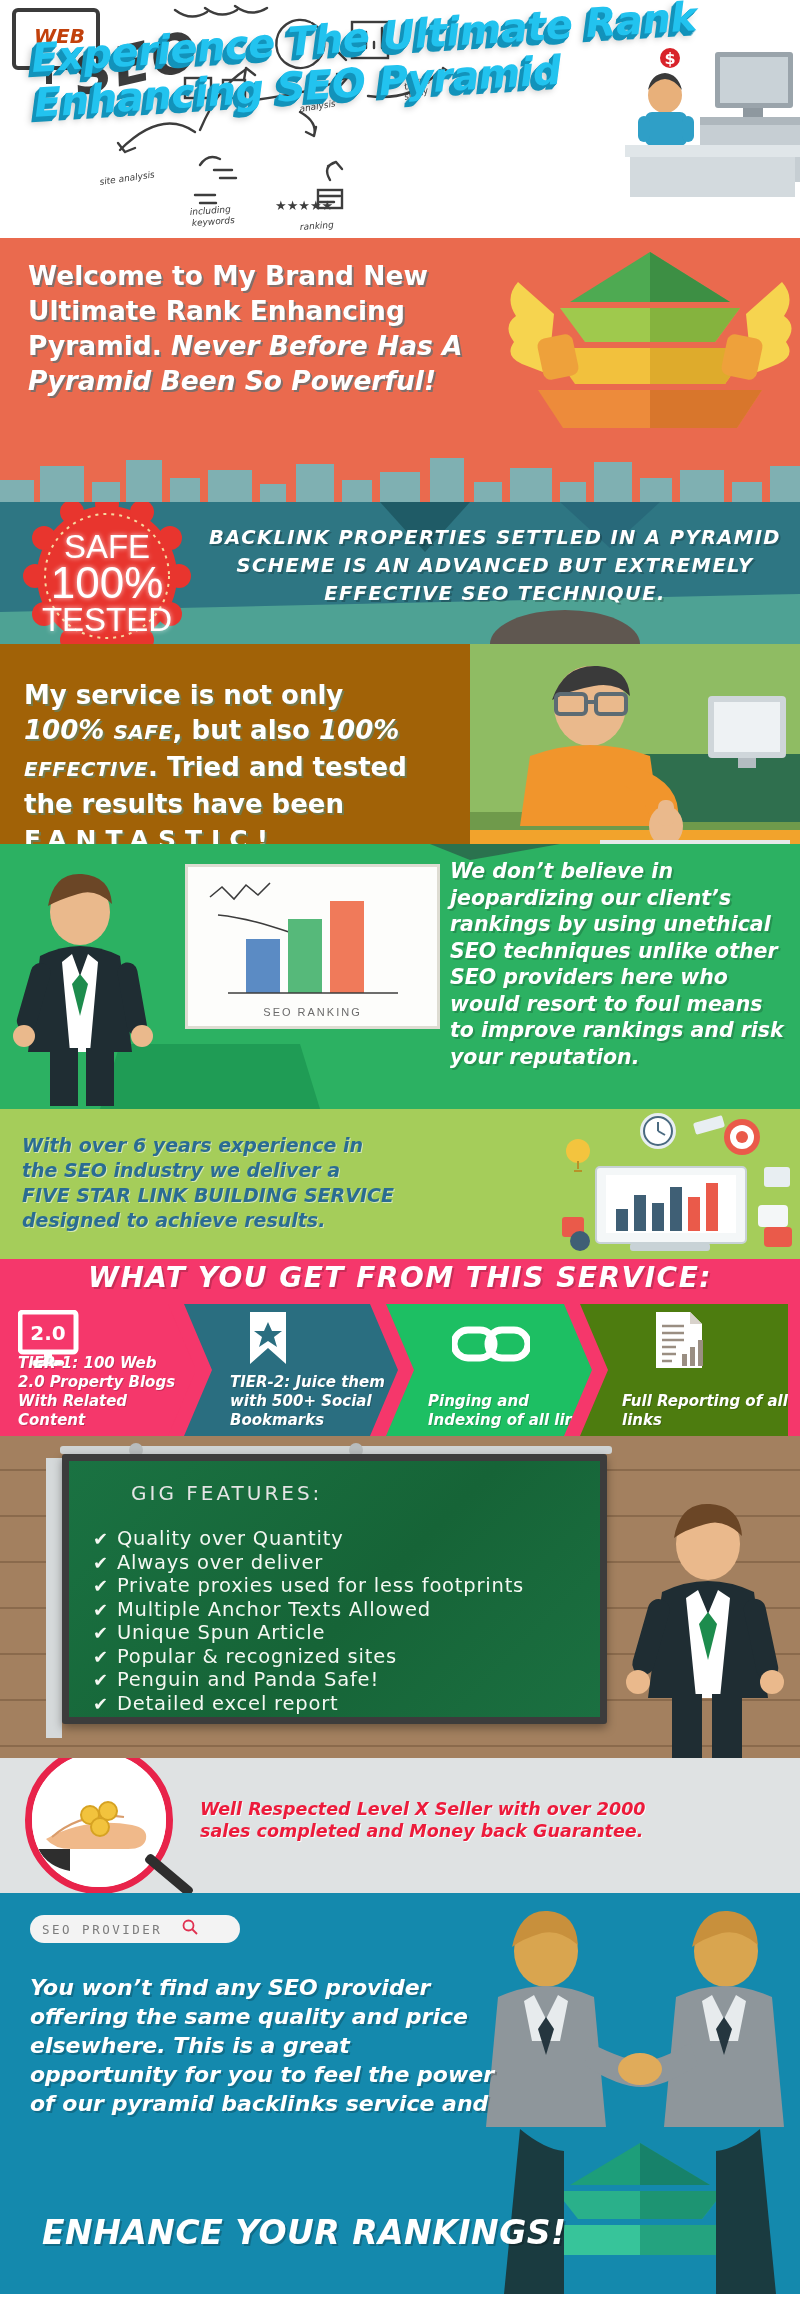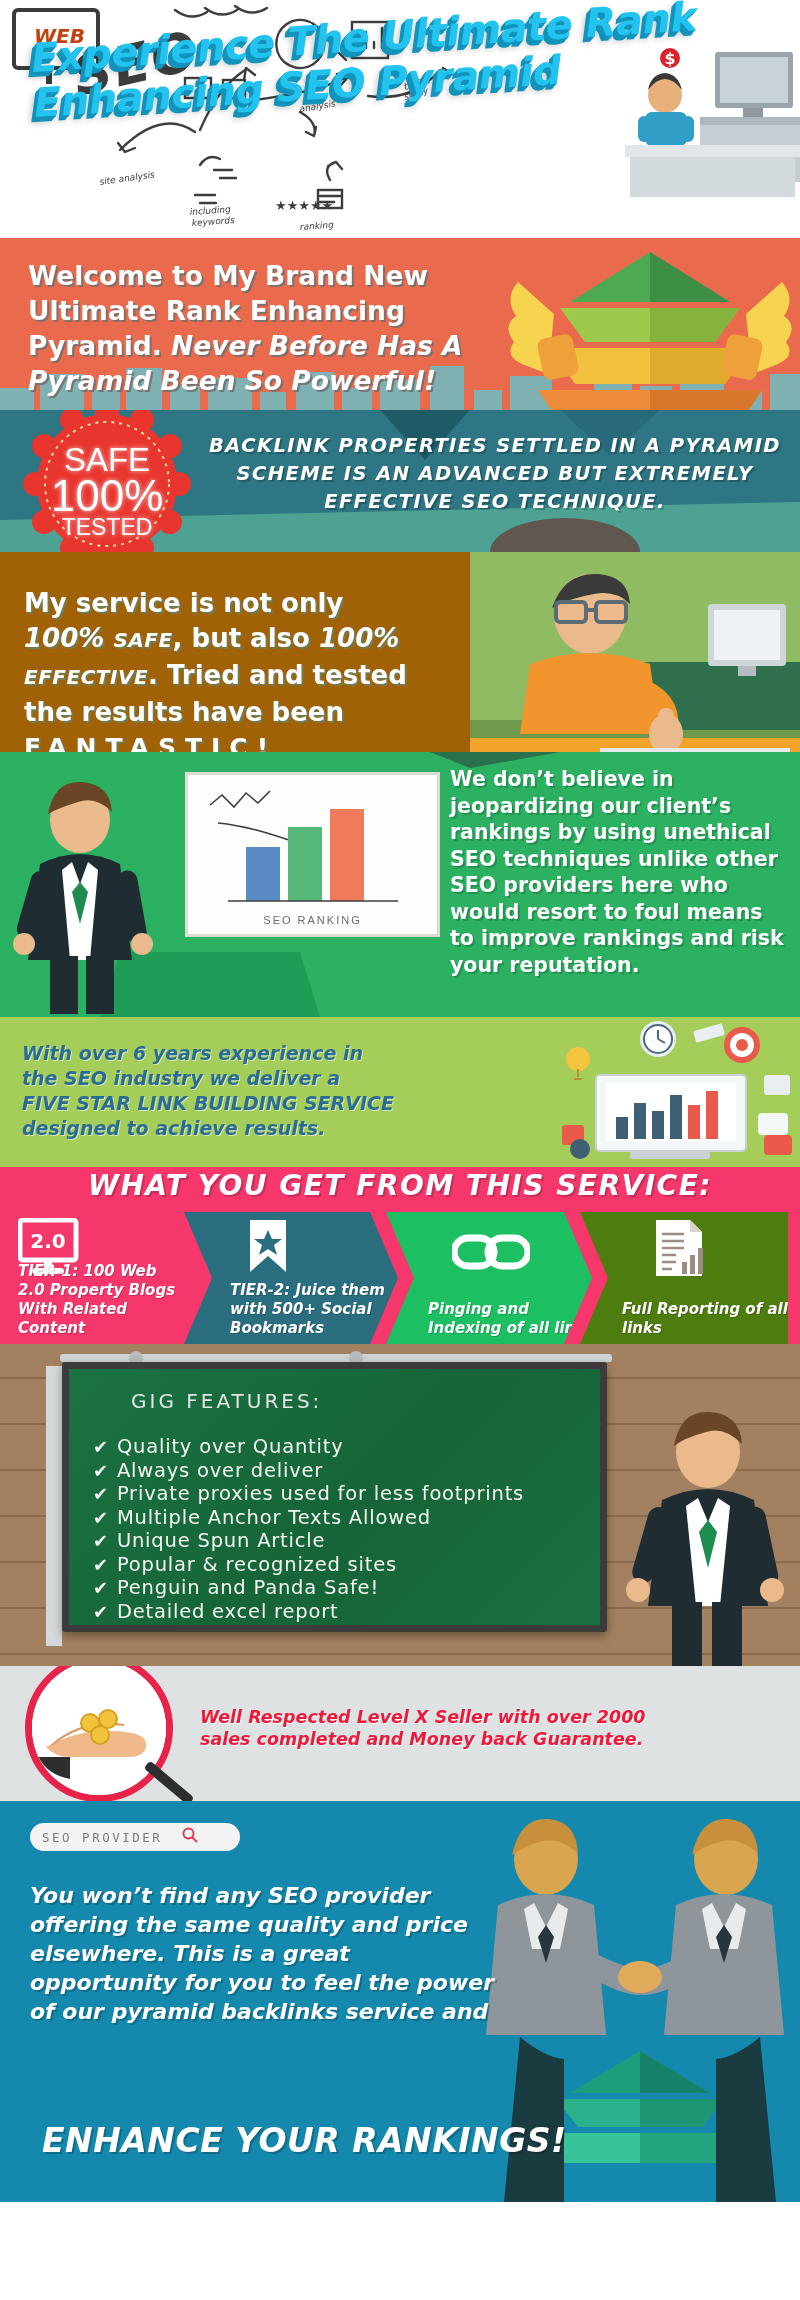--- a/index.html
+++ b/index.html
@@ -40,21 +40,21 @@
     border:4px solid #3b3b3b; border-radius:6px; z-index:3;
   }
   .web-monitor span {
     position:absolute; left:18px; top:12px; font-size:20px; font-weight:bold;
     font-style:italic; color:#c2410c; font-family:"DejaVu Sans", sans-serif;
   }
   .web-stand { position:absolute; left:46px; top:70px; width:6px; height:14px; background:#3b3b3b; z-index:3;}
   .hero-illus { position:absolute; right:0; top:0; width:250px; height:238px; z-index:2;}
 
   
-  .welcome { position:relative; height:172px; background:#ea6a4e; overflow:hidden; }
+  .welcome { position:relative; height:264px; background:#ea6a4e; overflow:hidden; }
   .welcome-text {
     position:absolute; left:28px; top:20px; width:470px;
     font-family:"DejaVu Sans", sans-serif;
     font-weight:bold; font-size:26.5px; line-height:35px; color:#fff;
     text-shadow: 2px 2px 0 rgba(110,110,110,.85);
   }
   .welcome-text i { font-style:italic; }
   .skyline { position:absolute; bottom:0; left:0; width:100%; height:50px; }
 
   
@@ -66,21 +66,21 @@
   .badge-star { position:absolute; inset:0; }
   .badge-inner {
     position:absolute; left:50%; top:52%; transform:translate(-50%,-50%);
     width:150px; text-align:center; color:#fff;
     font-family:"Liberation Sans", sans-serif; font-weight:normal;
     text-shadow:0 0 5px rgba(255,255,255,.75);
     line-height:1;
   }
   .badge-inner .l1 { font-size:33px; display:block; }
   .badge-inner .l2 { font-size:44px; display:block; margin:-2px 0; }
-  .badge-inner .l3 { font-size:23px; display:block; }
+  .badge-inner .l3 { font-size:33px; display:block; }
   .bl-text {
     position:absolute; left:205px; top:22px; width:580px;
     font-family:"DejaVu Sans", sans-serif;
     font-weight:bold; font-style:italic; font-size:19.5px; line-height:28px;
     letter-spacing:1.4px; color:#fff; text-align:center;
     text-shadow:2px 2px 0 rgba(0,0,0,.22);
   }
 
   
   .service { position:relative; height:200px; background:#a16207; overflow:hidden; }
@@ -92,21 +92,21 @@
   }
   .service-text .it { font-style:italic; }
   .service-text .sc { font-size:20px; font-style:italic; letter-spacing:.5px;}
   .service-text .fan { letter-spacing:9px; font-size:25px; }
   .svc-illus { position:absolute; right:0; top:0; width:330px; height:245px; }
 
   
   .greensec { position:relative; height:265px; background:#2cb162; overflow:hidden; }
   .gs-text {
     position:absolute; left:450px; top:14px; width:340px;
-    font-family:"DejaVu Sans", sans-serif; font-weight:bold; 
+    font-family:"DejaVu Sans", sans-serif; font-weight:bold; font-style:italic;
     font-size:20.5px; line-height:26.5px; color:#fff;
     text-shadow:2px 2px 0 rgba(0,0,0,.18);
   }
   .whiteboard {
     position:absolute; left:185px; top:20px; width:255px; height:165px;
     background:#fdfdfb; border:3px solid #dedcd2;
   }
   .wb-label {
     position:absolute; bottom:8px; left:0; width:100%; text-align:center;
     font-family:Liberation Sans, sans-serif; font-size:11px; letter-spacing:2px; color:#6b6b6b;

